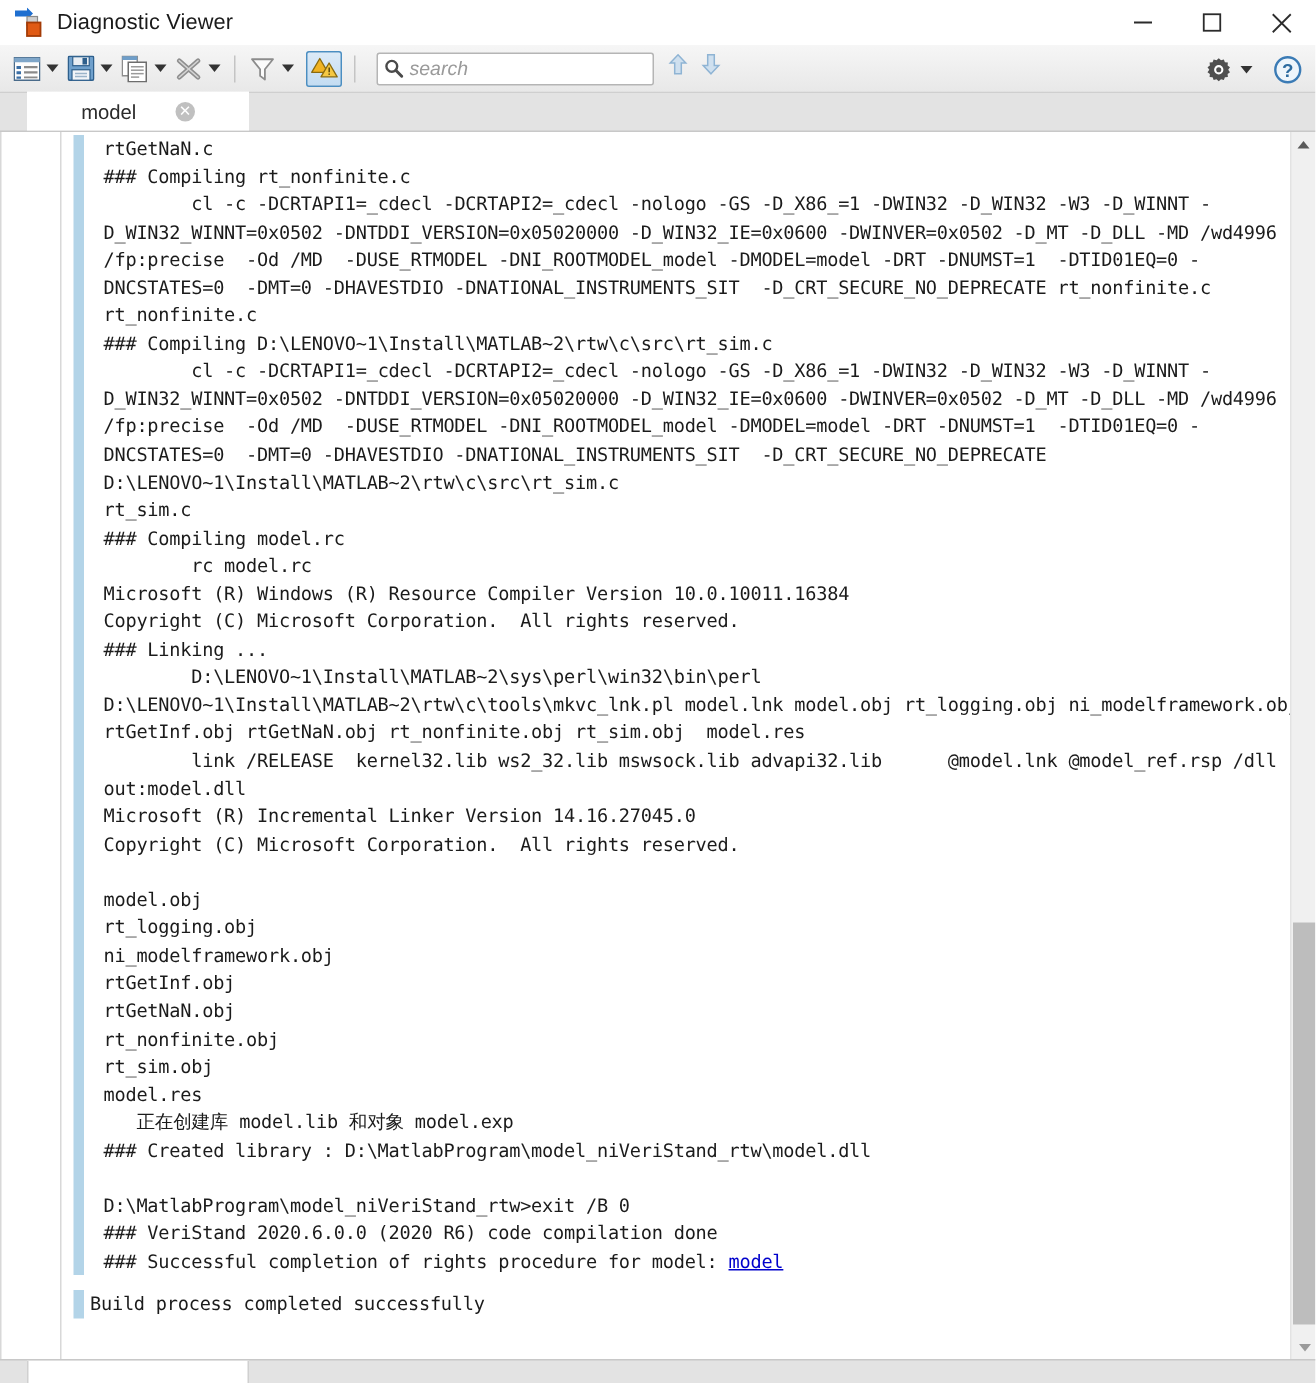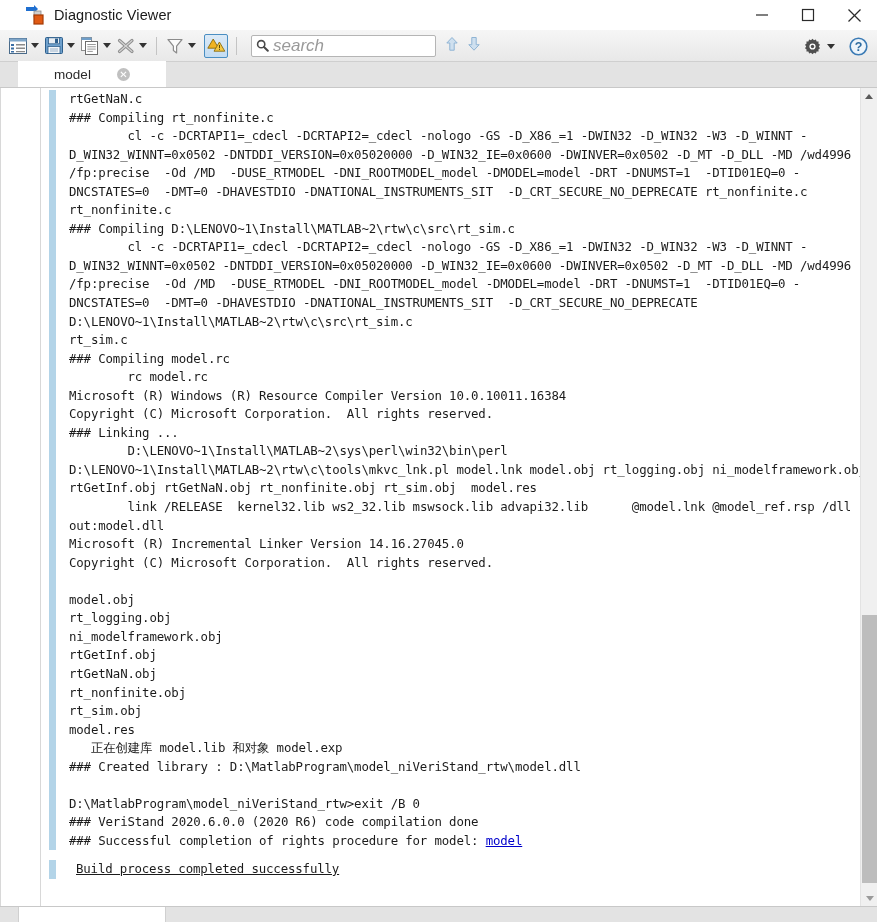--- a/index.html
+++ b/index.html
@@ -20,21 +20,20 @@
   }
 
   
   .titlebar {
     height: 30px;
     flex: 0 0 30px;
     background: #ffffff;
     display: flex;
     align-items: center;
     position: relative;
-    padding-left: 16px;
   }
   .title-icon {
     width: 22px; height: 20px;
     margin-left: 9px; margin-right: 7px;
     position: relative;
     flex: 0 0 auto;
   }
   .title-text {
     font-size: 14.5px;
     color: #1a1a1a;
@@ -101,21 +100,21 @@
     margin-left: 8px;
     width: 185px; height: 22px;
     background: #fff;
     border: 1px solid #b5b5b5;
     border-radius: 2px;
     display: flex; align-items: center;
     padding-left: 4px;
   }
   .search-input {
     border: none; outline: none;
-    font-size: 17px;
+    font-size: 13px;
     font-style: italic;
     color: #9a9a9a;
     font-family: "Liberation Sans", sans-serif;
     width: 155px;
     background: transparent;
     padding-left: 4px;
   }
   .search-input::placeholder { color:#9a9a9a; font-style: italic; }
   .nav-arrows { display: flex; align-items: center; margin-left: 9px; gap: 8px;}
   .tb-right {
@@ -194,21 +193,21 @@
     font-family: "DejaVu Sans Mono", monospace;
     font-size: 12.4px;
     line-height: 18.55px;
     color: #1b1b1b;
     white-space: pre-wrap;
     word-break: break-word;
     letter-spacing: -0.15px;
   }
   .msg-block.status .msg-bar { background: #b3d4e8; }
   .msg-block.status { margin-top: 10px; }
-  .msg-block.status .msg-text { padding-left: 20px; text-decoration: underline; }
+  .msg-block.status .msg-text { padding-left: 4px; }
   .link {
     color: #0000cc;
     text-decoration: underline;
   }
 
   
   .vscroll {
     position: absolute;
     right: 0; top: 0; bottom: 0;
     width: 17px;

